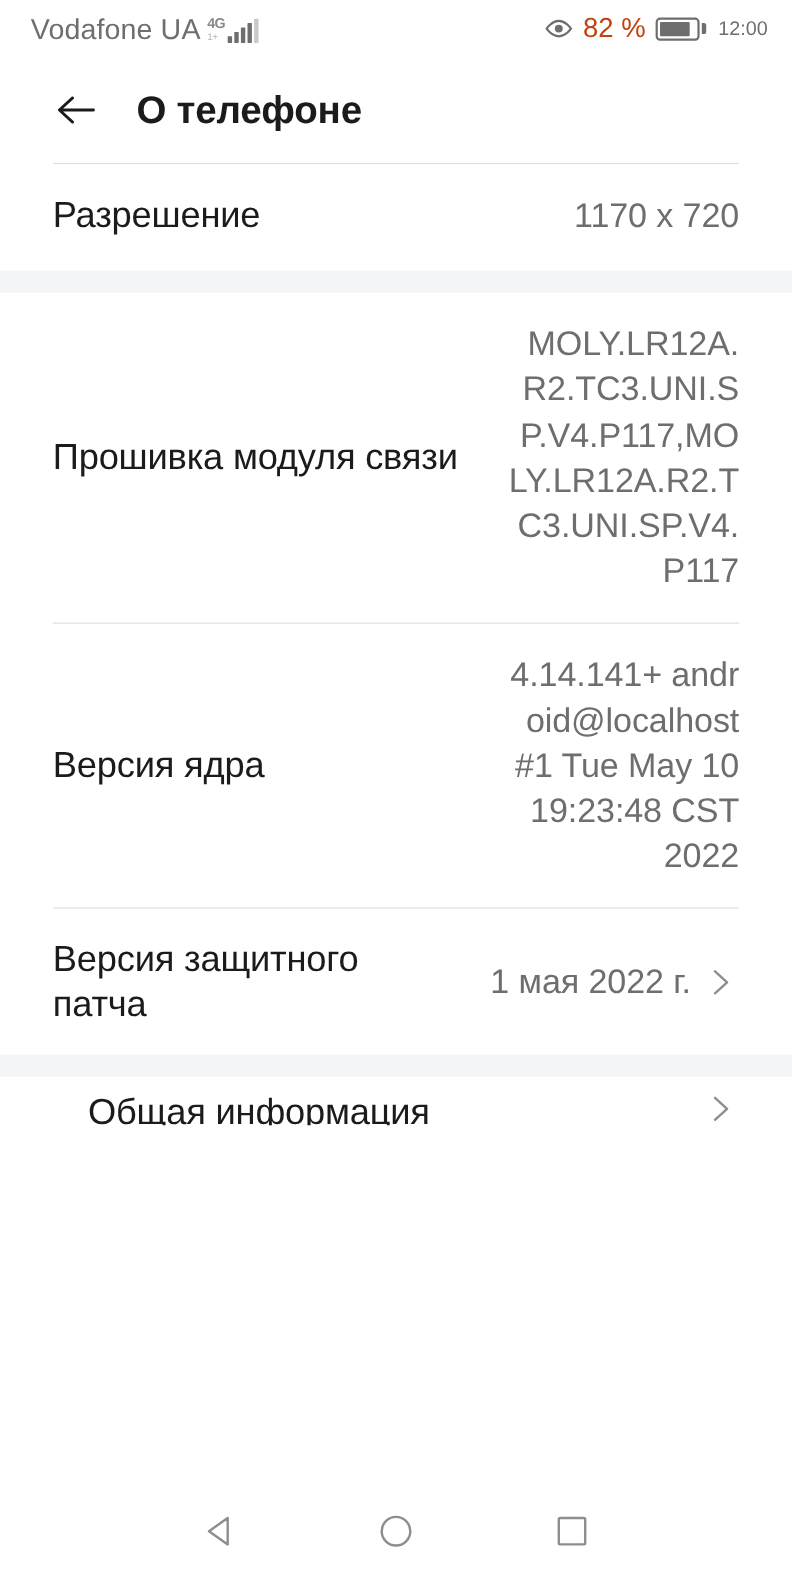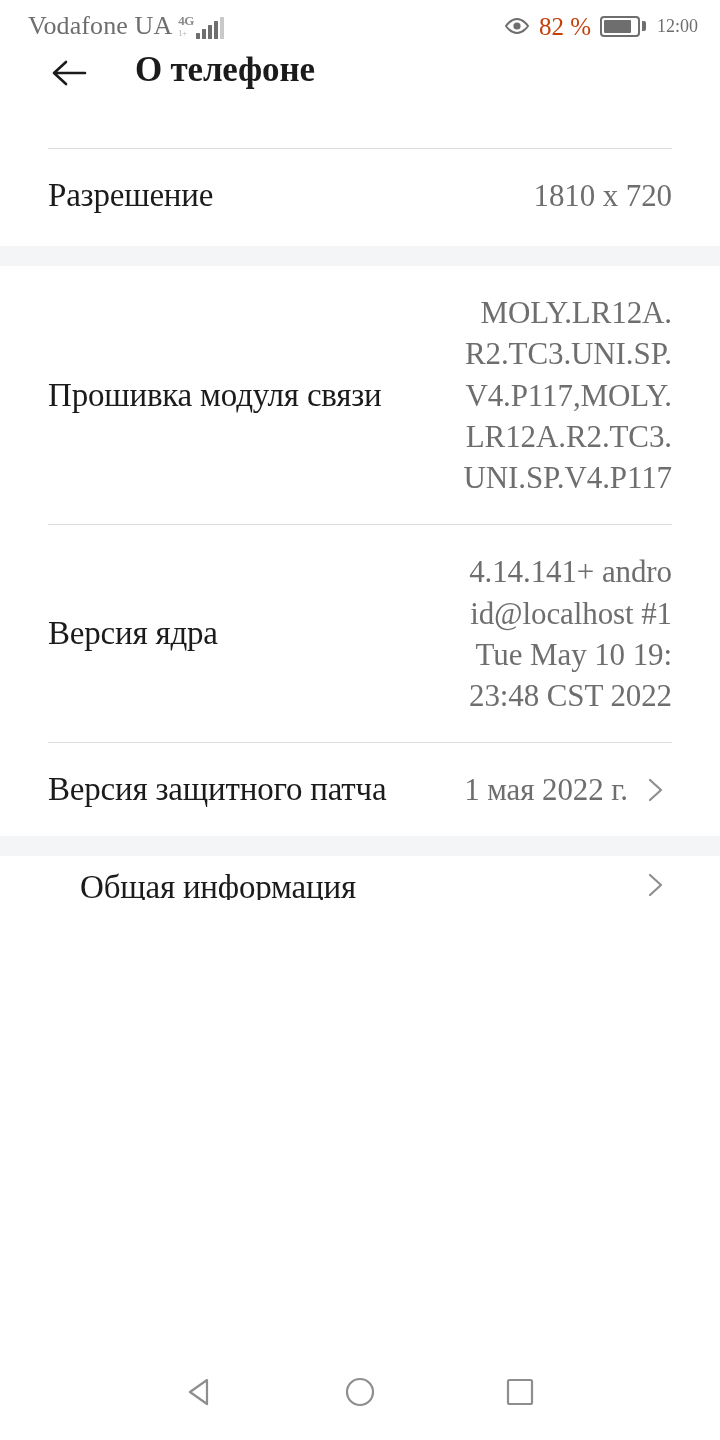--- a/index.html
+++ b/index.html
@@ -6,21 +6,21 @@
   html, body {
     width:720px; height:1440px;
     background:#ffffff;
     font-family:"Liberation Sans", sans-serif;
     overflow:hidden;
   }
   #screen {
     position:relative;
     width:720px; height:1440px;
     background:#ffffff;
-    display:flex; flex-direction:column;font-family:Liberation Serif, serif;
+    display:flex; flex-direction:column;
   }
 
   
   .statusbar {
     height:52px; flex:0 0 52px;
     display:flex; align-items:center;
     justify-content:space-between;
     padding:0 22px 0 28px;
     color:#6e6e6e;
   }
@@ -51,22 +51,22 @@
     width:40px; height:21px; border:2.5px solid #6e6e6e;
     border-radius:4px; padding:2px; display:flex;
   }
   .batt-fill { background:#6e6e6e; width:84%; border-radius:1px; }
   .batt-cap { width:4px; height:10px; background:#6e6e6e; border-radius:0 2px 2px 0; }
   .clock { font-size:18px; color:#6e6e6e; line-height:1; margin-left:2px; }
 
   
   .appbar {
     height:96px; flex:0 0 96px;
-    display:flex; align-items:flex-start;
-    padding:0 0 0 48px; gap:45px;
+    display:flex; align-items:center;
+    padding:0 0 0 48px; gap:34px;
   }
   .back-arrow { width:42px; height:42px; display:block; cursor:pointer; }
   .page-title {
     font-size:35px; color:#1b1b1b; font-weight:bold;
     letter-spacing:-.2px; line-height:1;
   }
 
   
   .list { flex:1 1 auto; position:relative; overflow:hidden; }
   .divider {
@@ -158,21 +158,21 @@
     </svg>
     <div class="page-title">О телефоне</div>
   </div>
 
   <div class="list">
 
     <div class="divider"></div>
 
     <div class="row res">
       <div class="row-label">Разрешение</div>
-      <div class="row-value nowrap">1810 x 720</div>
+      <div class="row-value nowrap">1170 x 720</div>
     </div>
 
     <div class="gap-band"></div>
 
     <div class="row block">
       <div class="row-label">Прошивка модуля связи</div>
       <div class="row-value">MOLY.LR12A.R2.TC3.UNI.SP.V4.P117,MOLY.LR12A.R2.TC3.UNI.SP.V4.P117</div>
     </div>
 
     <div class="divider"></div>

